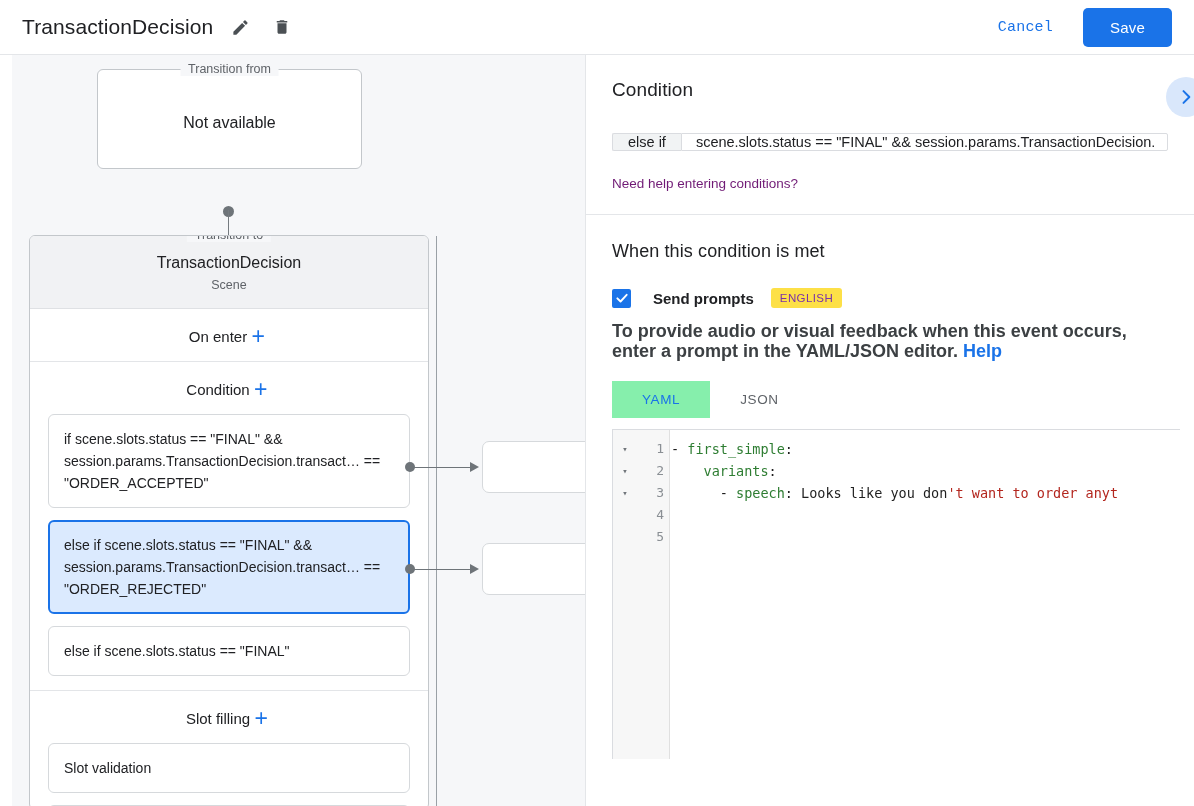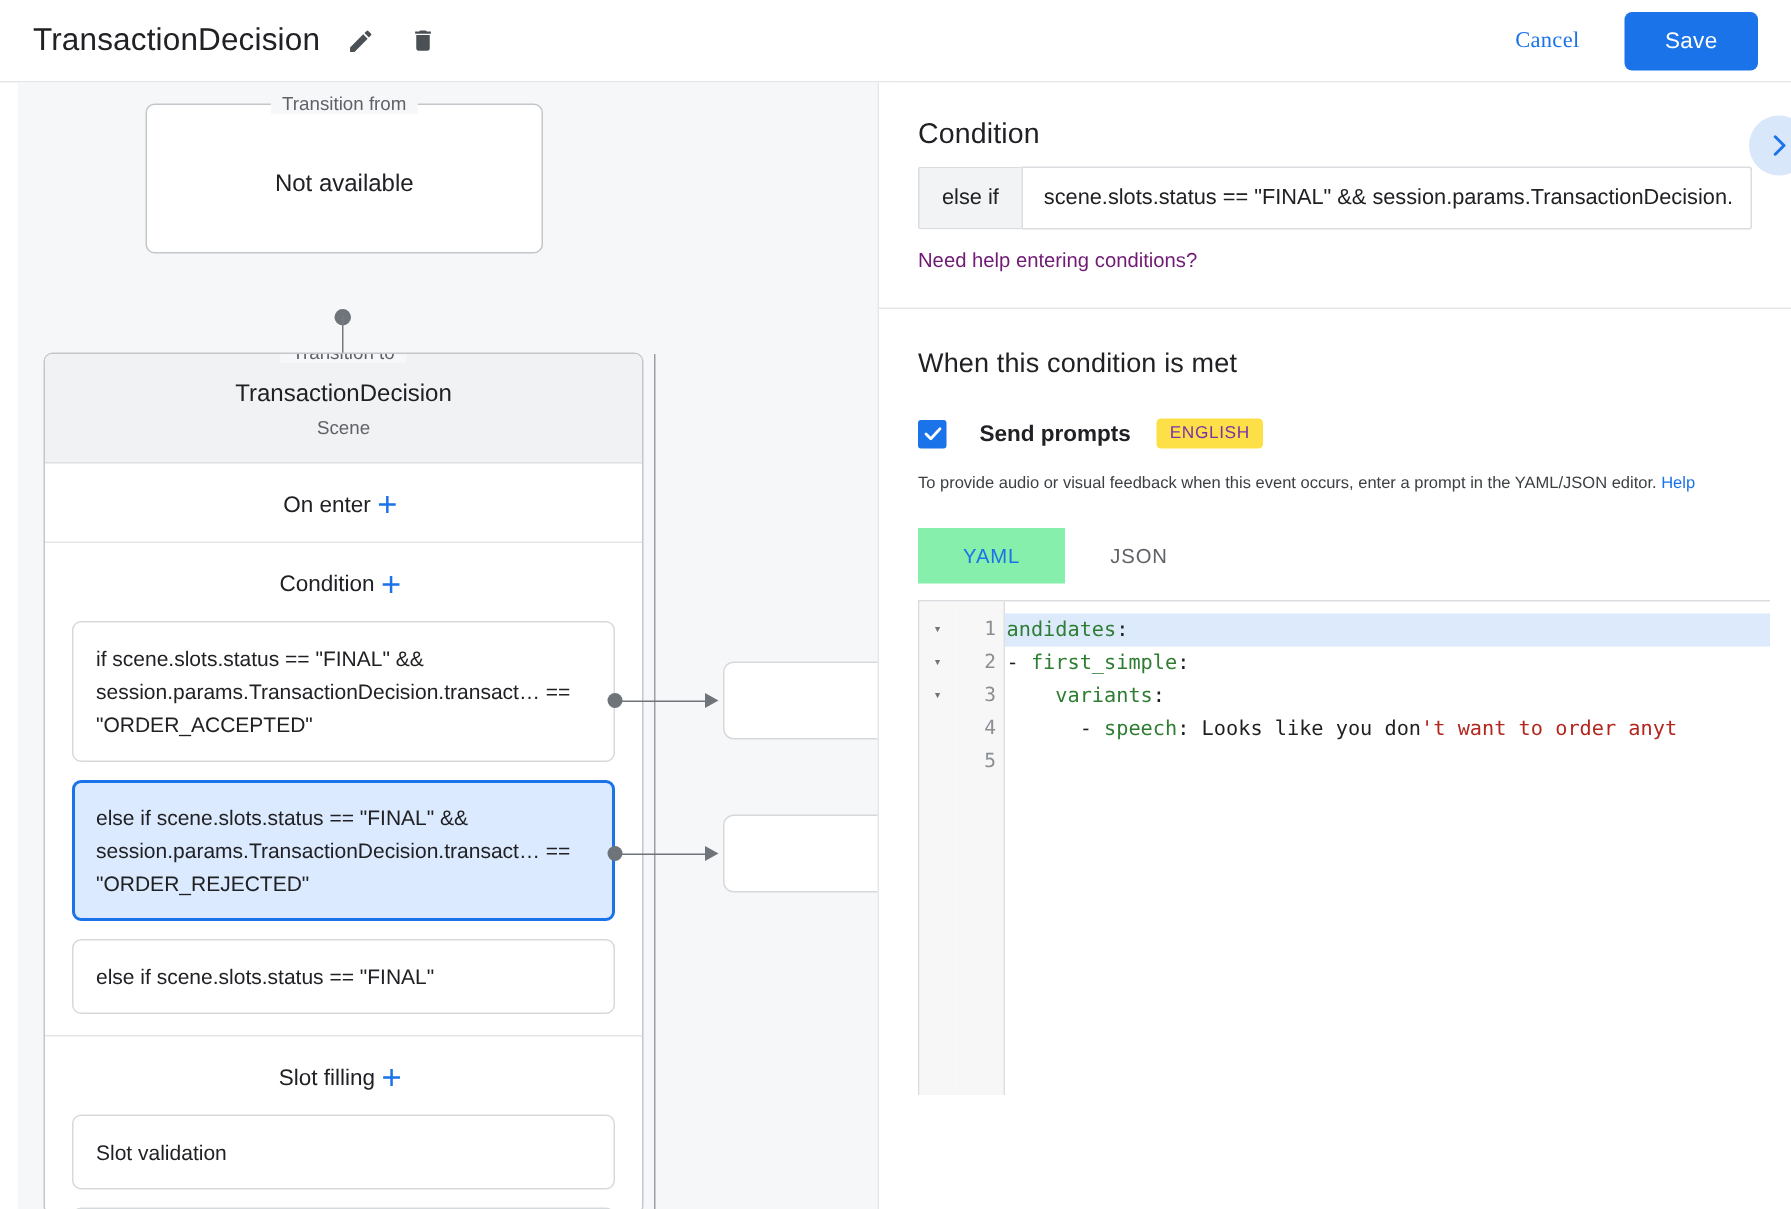--- a/index.html
+++ b/index.html
@@ -23,21 +23,21 @@
   .hdr-icon-btn {
     width: 30px; height: 30px; margin-left: 12px;
     display: flex; align-items: center; justify-content: center;
     border-radius: 50%; cursor: pointer;
   }
   .hdr-icon-btn:first-of-type { margin-left: 18px; }
   .hdr-spacer { flex: 1; }
   .cancel-btn {
     color: #1a73e8; font-size: 15px; background: none; border: none;
     padding: 9px 14px; border-radius: 4px; cursor: pointer;
-    font-family: Liberation Serif, serif; letter-spacing: .2px;
+    font-family: Liberation Mono, monospace; letter-spacing: .2px;
   }
   .save-btn {
     background: #1a73e8; color: #fff; font-size: 15px; border: none;
     padding: 11px 27px; border-radius: 5px; margin-left: 16px; margin-right: 22px;
     cursor: pointer; font-family: inherit; letter-spacing: .2px;
   }
 
   
   .canvas {
     position: absolute; left: 12px; top: 55px; width: 585px; height: 751px;
@@ -138,21 +138,21 @@
     background: #fff; border-left: 1px solid #e4e6e9; overflow: hidden;
   }
   .panel-top { position: relative; padding: 24px 26px 22px 26px;
                border-bottom: 1px solid #e4e6e9; }
   .panel-h1 { font-size: 19px; color: #202124; letter-spacing: .1px; }
   .collapse-btn {
     position: absolute; right: -12px; top: 22px; width: 40px; height: 40px;
     background: #d9e7fb; border-radius: 20px;
     display: flex; align-items: center; justify-content: center; cursor: pointer;
   }
-  .cond-row { display: flex; margin-top: 10px; height: 42px; }
+  .cond-row { display: flex; margin-top: 20px; height: 42px; align-items: center; }
   .cond-prefix {
     background: #f1f3f4; border: 1px solid #dadce0; border-right: none;
     border-radius: 2px 0 0 2px; display: flex; align-items: center;
     padding: 0 15px; font-size: 14.5px; color: #202124;
   }
   .cond-input {
     flex: 1; border: 1px solid #dadce0; border-radius: 0 2px 2px 0;
     font-size: 14.5px; color: #202124; padding: 0 14px;
     font-family: inherit; outline: none; background: #fff;
     overflow: hidden; white-space: nowrap;
@@ -174,22 +174,23 @@
   .cb.checked {
     background: #1a73e8; border-color: #1a73e8;
     display: flex; align-items: center; justify-content: center;
   }
   .cb-label { margin-left: 22px; font-size: 15px; color: #202124; font-weight: bold; }
   .badge {
     margin-left: 17px; background: #fde047; color: #7b31a8;
     font-size: 11.5px; padding: 4px 9px; border-radius: 3px; letter-spacing: .4px;
   }
   .hint {
-    margin-top: 13px; font-size: 11px; color: #3c4043; line-height: 20px;
+    margin-top: 13px; font-size: 18px; color: #3c4043; line-height: 20px;
     max-width: 560px;
+    font-weight: bold;
   }
   .hint a { color: #1a73e8; text-decoration: none; cursor: pointer; }
 
   .tabs { display: flex; margin-top: 20px; }
   .tab {
     font-size: 13.5px; padding: 11px 30px; cursor: pointer;
     letter-spacing: .6px; color: #5f6368;
   }
   .tab.active { background: #86efac; color: #1a73e8; }
 
@@ -355,21 +356,20 @@
           <div class="fold">▾</div>
         </div>
         <div class="gutter-num">
           <div>1</div>
           <div>2</div>
           <div>3</div>
           <div>4</div>
           <div>5</div>
         </div>
         <div class="code" id="code-area">
-            <div class="code-line hl"><span class="k-key">andidates</span><span class="k-txt">:</span></div>
             <div class="code-line"><span class="k-txt">- </span><span class="k-key">first_simple</span><span class="k-txt">:</span></div>
             <div class="code-line"><span class="k-txt">    </span><span class="k-key">variants</span><span class="k-txt">:</span></div>
             <div class="code-line"><span class="k-txt">      - </span><span class="k-key">speech</span><span class="k-txt">: </span><span class="k-txt">Looks like you don</span><span class="k-str">'t want to order anyt</span></div>
             <div class="code-line">&nbsp;</div>
           </div>
       </div>
     </div>
   </div>
 </div>
 

